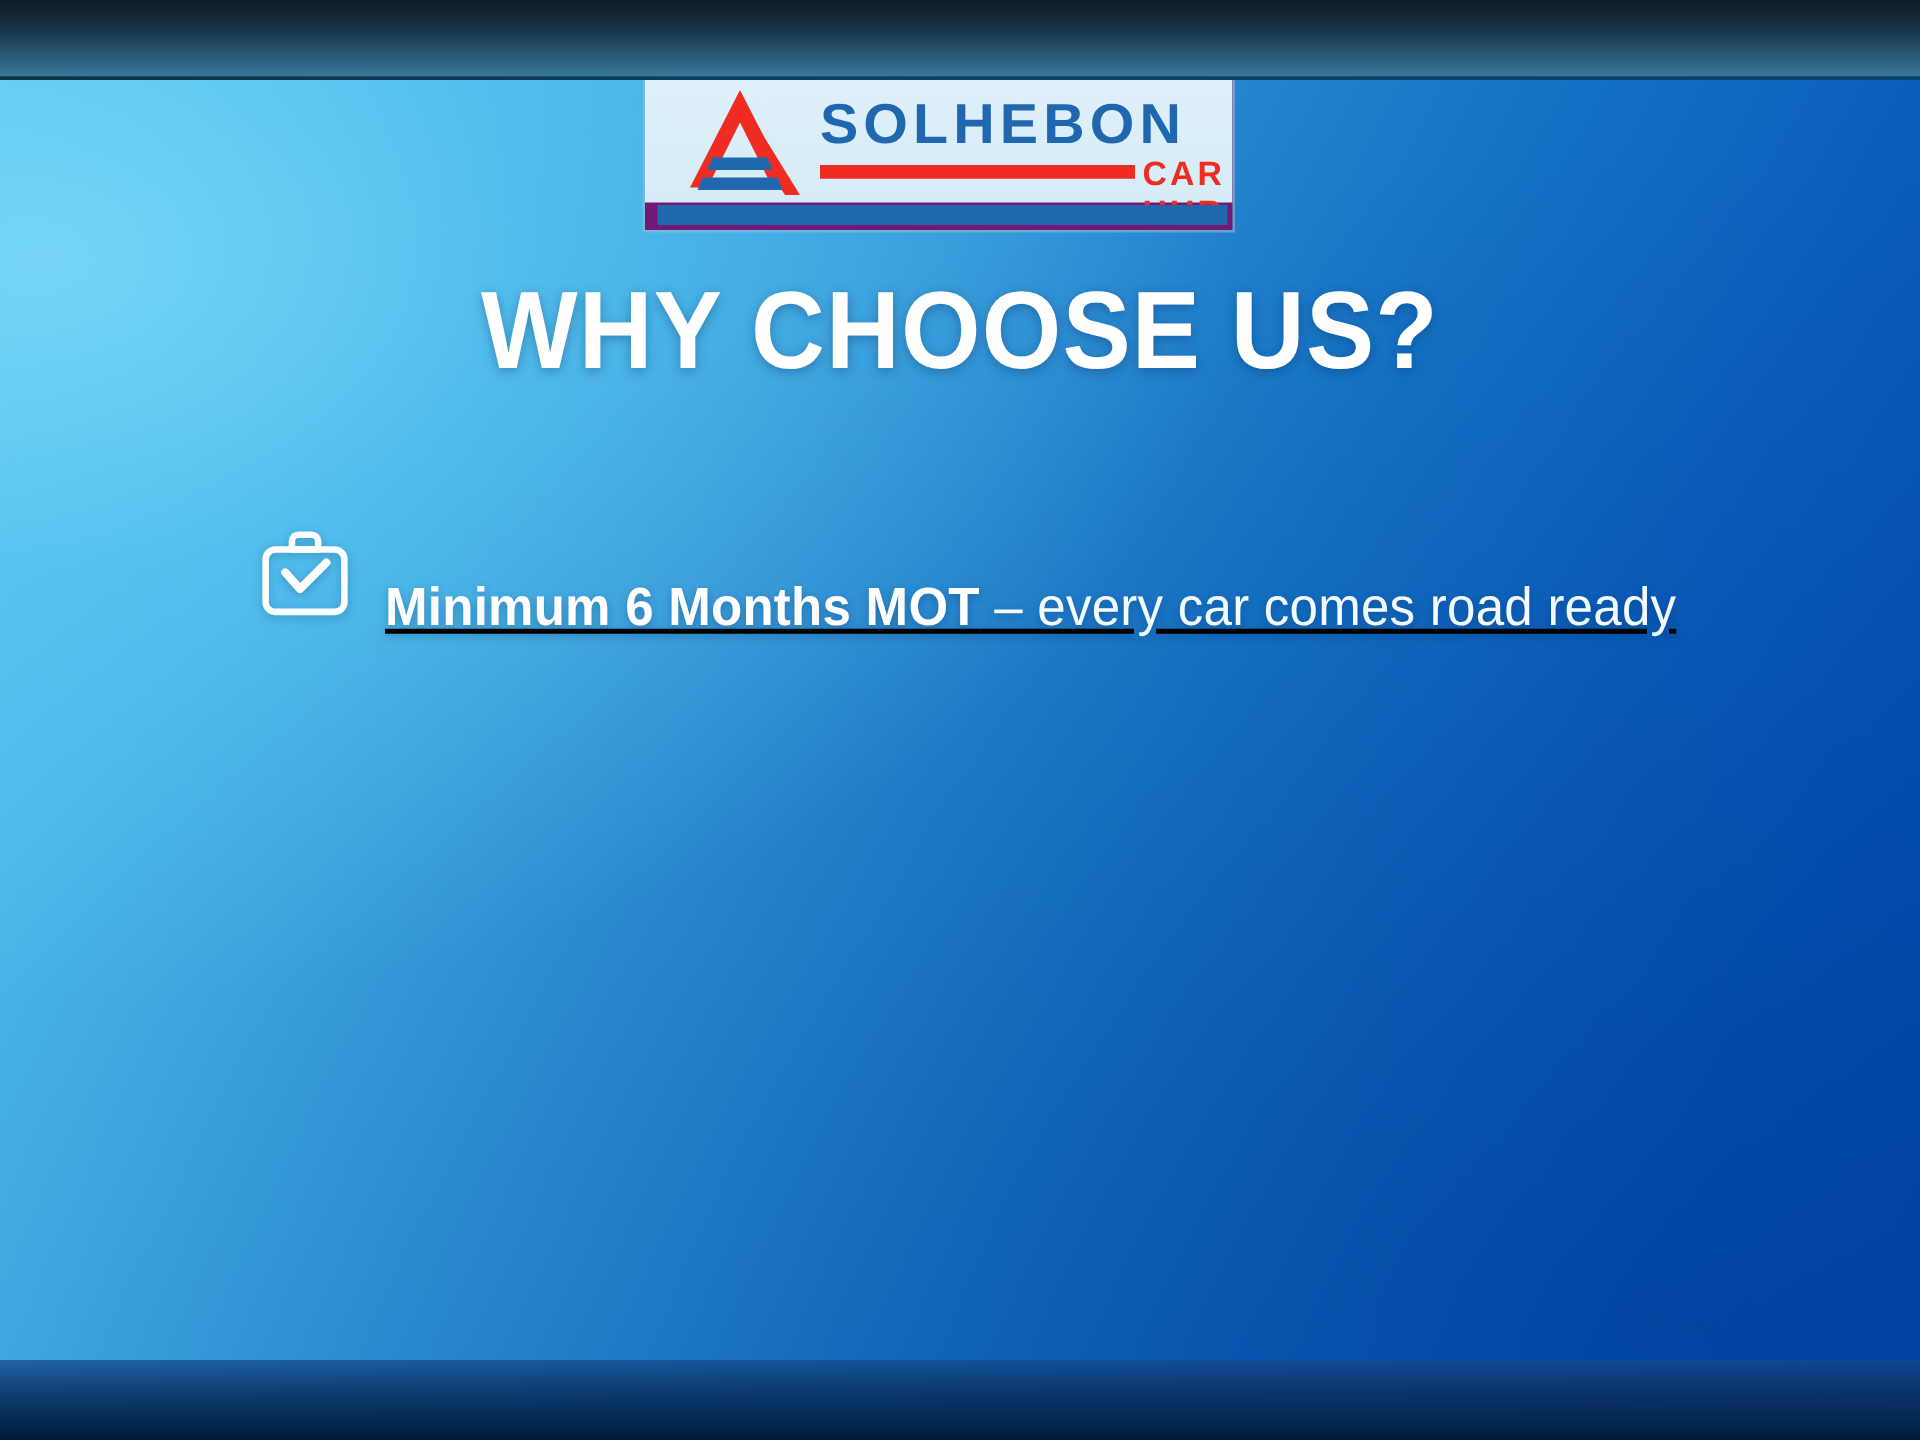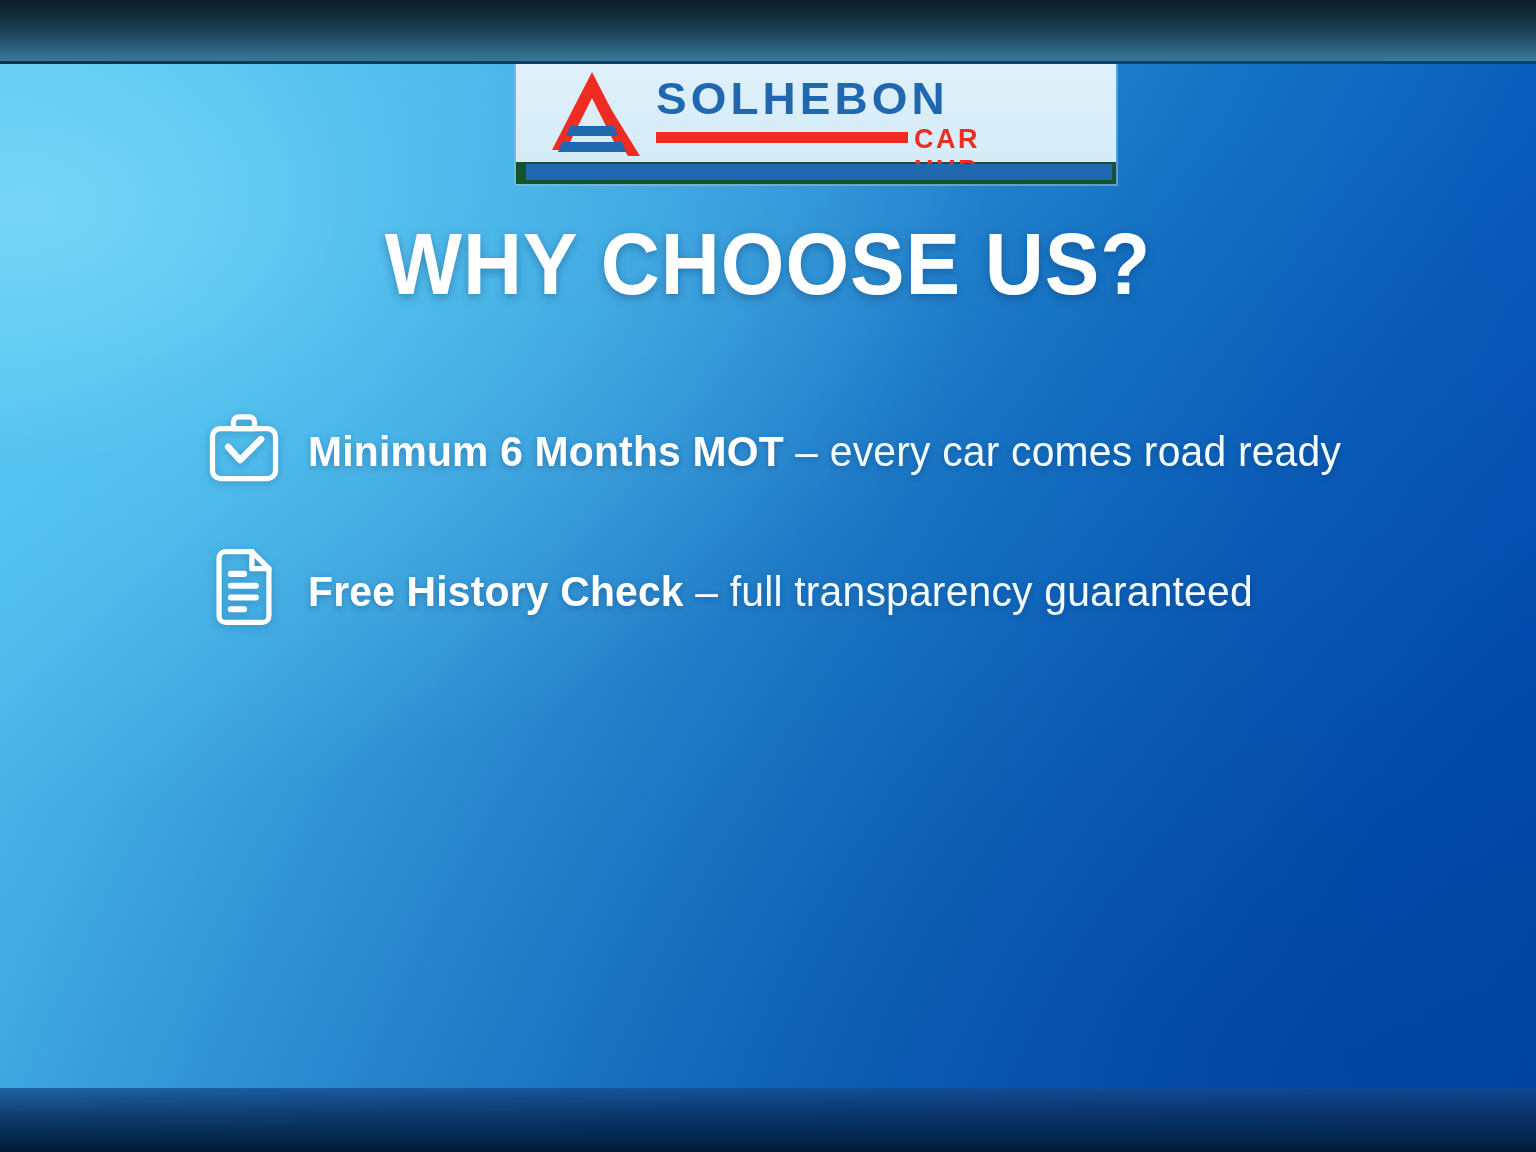--- a/index.html
+++ b/index.html
@@ -52,23 +52,23 @@
     height: 64px;
     background: linear-gradient(180deg, rgba(20,74,140,0.72) 0%, rgba(10,48,96,0.88) 42%, #04284f 78%, #021a35 100%);
     z-index: 40;
   }
 
   
   .logo-box {
     position: absolute;
     left: 516px;
     top: 64px;
-    width: 600px;
+    width: 470px;
     height: 120px;
-    background: #14532d;
+    background: #701a75;
     box-shadow: 0 0 0 2px rgba(150,190,215,0.55);
     z-index: 30;
     overflow: hidden;
     text-decoration: underline;
   }
   .logo-box .logo-inner {
     position: absolute;
     left: 0; top: 0; right: 0;
     height: 98px;
     background: linear-gradient(180deg, #dff0fa 0%, #d5ecf7 100%);
@@ -146,22 +146,23 @@
   
   .features {
     position: absolute;
     left: 180px;
     top: 374px;
     width: 1300px;
     z-index: 20;
   }
   .feature-row {
     display: flex;
-    align-items: center;
+    align-items: flex-end;
     height: 140px;
+    text-decoration: underline;
   }
   .feature-icon {
     flex: 0 0 128px;
     height: 112px;
     display: flex;
     align-items: center;
     justify-content: center;
     padding-top: 6px;
   }
   .feature-icon svg {
@@ -236,33 +237,18 @@
           <rect x="8" y="18" width="48" height="38" rx="6"></rect>
           <path d="M20 32 L29 42 L45 26" stroke-width="5"></path>
         </svg>
       </div>
       <div class="feature-text">
         <span class="bold">Minimum 6 Months MOT</span><span class="light"> – every car comes road ready</span>
       </div>
     </div>
 
 
-    <div class="feature-row">
-      <div class="feature-icon">
-        <svg viewBox="0 0 64 64" xmlns="http://www.w3.org/2000/svg" fill="none" stroke="#FFFFFF" stroke-width="4" stroke-linecap="round" stroke-linejoin="round">
-          <path d="M13 10 a5 5 0 0 1 5-5 h20 l13 13 v36 a5 5 0 0 1 -5 5 h-28 a5 5 0 0 1 -5 -5 z"></path>
-          <path d="M38 5 v13 h13"></path>
-          <path d="M22 22 h10" stroke-width="4.6"></path>
-          <path d="M22 31 h19" stroke-width="4.6"></path>
-          <path d="M22 40 h19" stroke-width="4.6"></path>
-          <path d="M22 49 h10" stroke-width="4.6"></path>
-        </svg>
-      </div>
-      <div class="feature-text">
-        <span class="bold">Free History Check</span><span class="light"> – full transparency guaranteed</span>
-      </div>
-    </div>
 
 
 
   </div>
 
 </div>
 
 </body></html>

